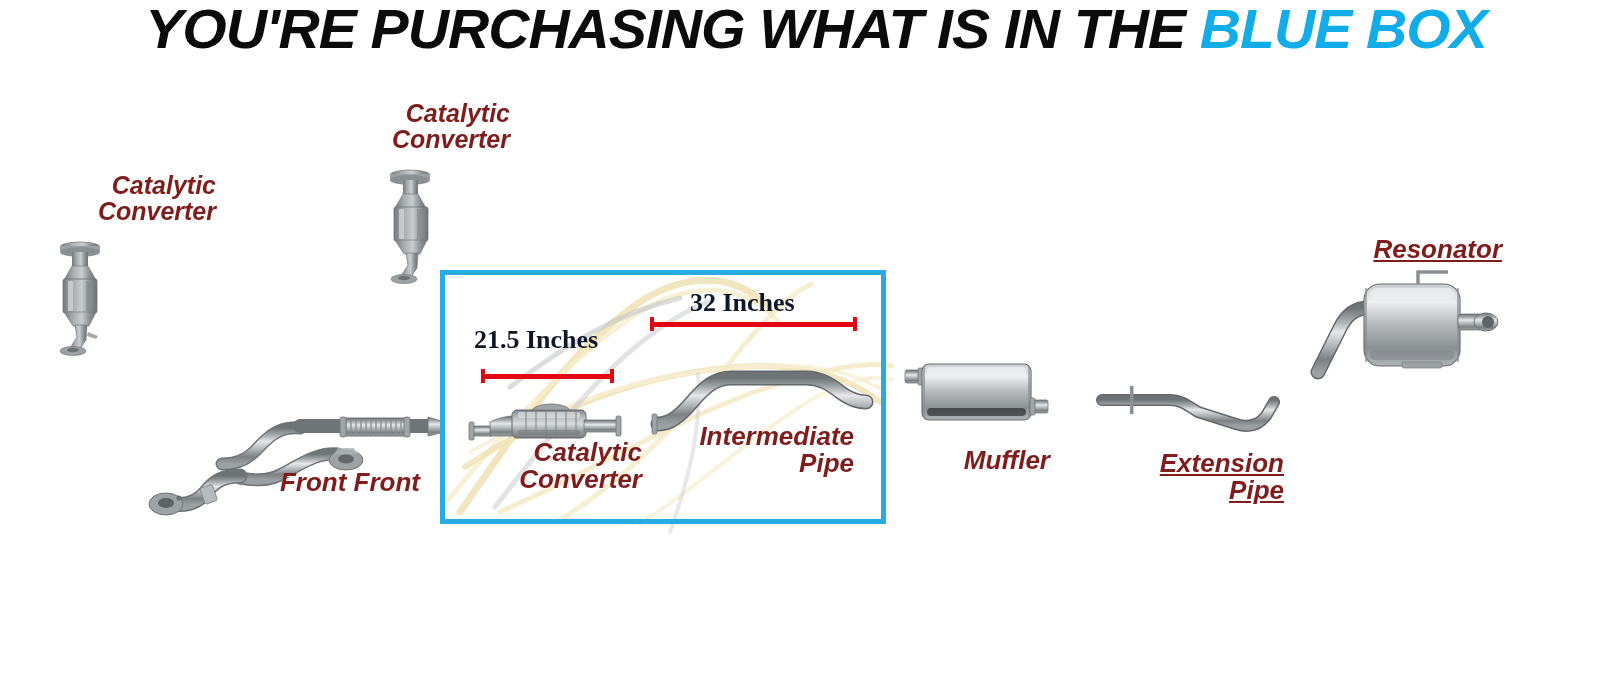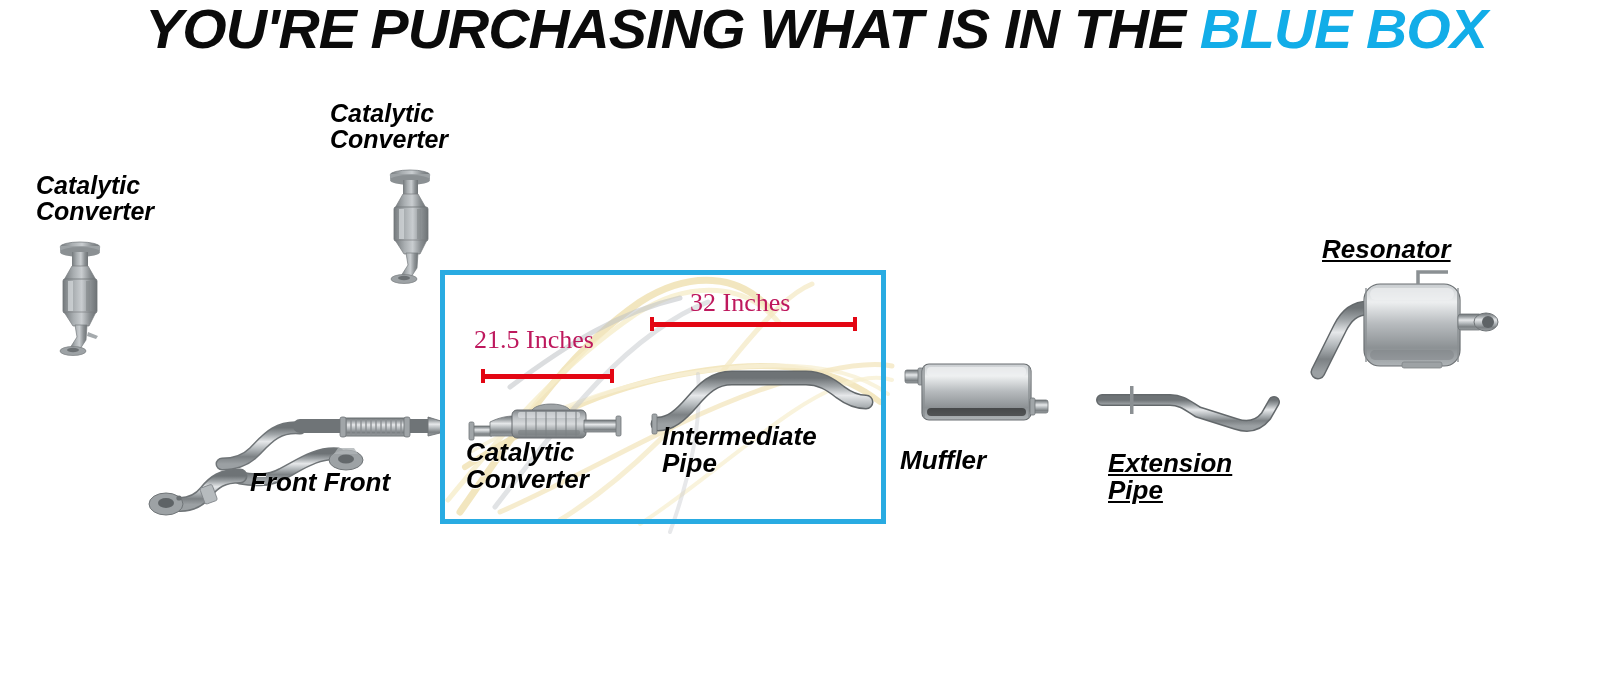--- a/index.html
+++ b/index.html
@@ -25,33 +25,33 @@
     transform-origin:left center;
   }
   .banner .seg{display:inline;}
   .banner .blue{color:#12ADE8;}
 
   
   .lbl{
     position:absolute;
     font-family:"Liberation Sans", sans-serif;
     font-weight:bold;font-style:italic;
-    color:#000000;
+    color:#7f1d1d;
     line-height:1.05;
-    text-align:left;
+    text-align:right;
     white-space:pre-line;
     text-shadow:0 1px 0 rgba(255,255,255,.9);
   }
 
   
   .dim-text{
     position:absolute;
     font-family:"Liberation Serif", serif;
-    color:#be185d;
-    font-weight:400;
+    color:#0f172a;
+    font-weight:700;
     white-space:nowrap;
   }
   .dim-line{position:absolute;height:14px;}
   .dim-line .bar{
     position:absolute;left:0;right:0;top:5px;height:5px;
     background:#E30613;
   }
   .dim-line .cap{
     position:absolute;top:0;width:4px;height:14px;background:#E30613;
   }

